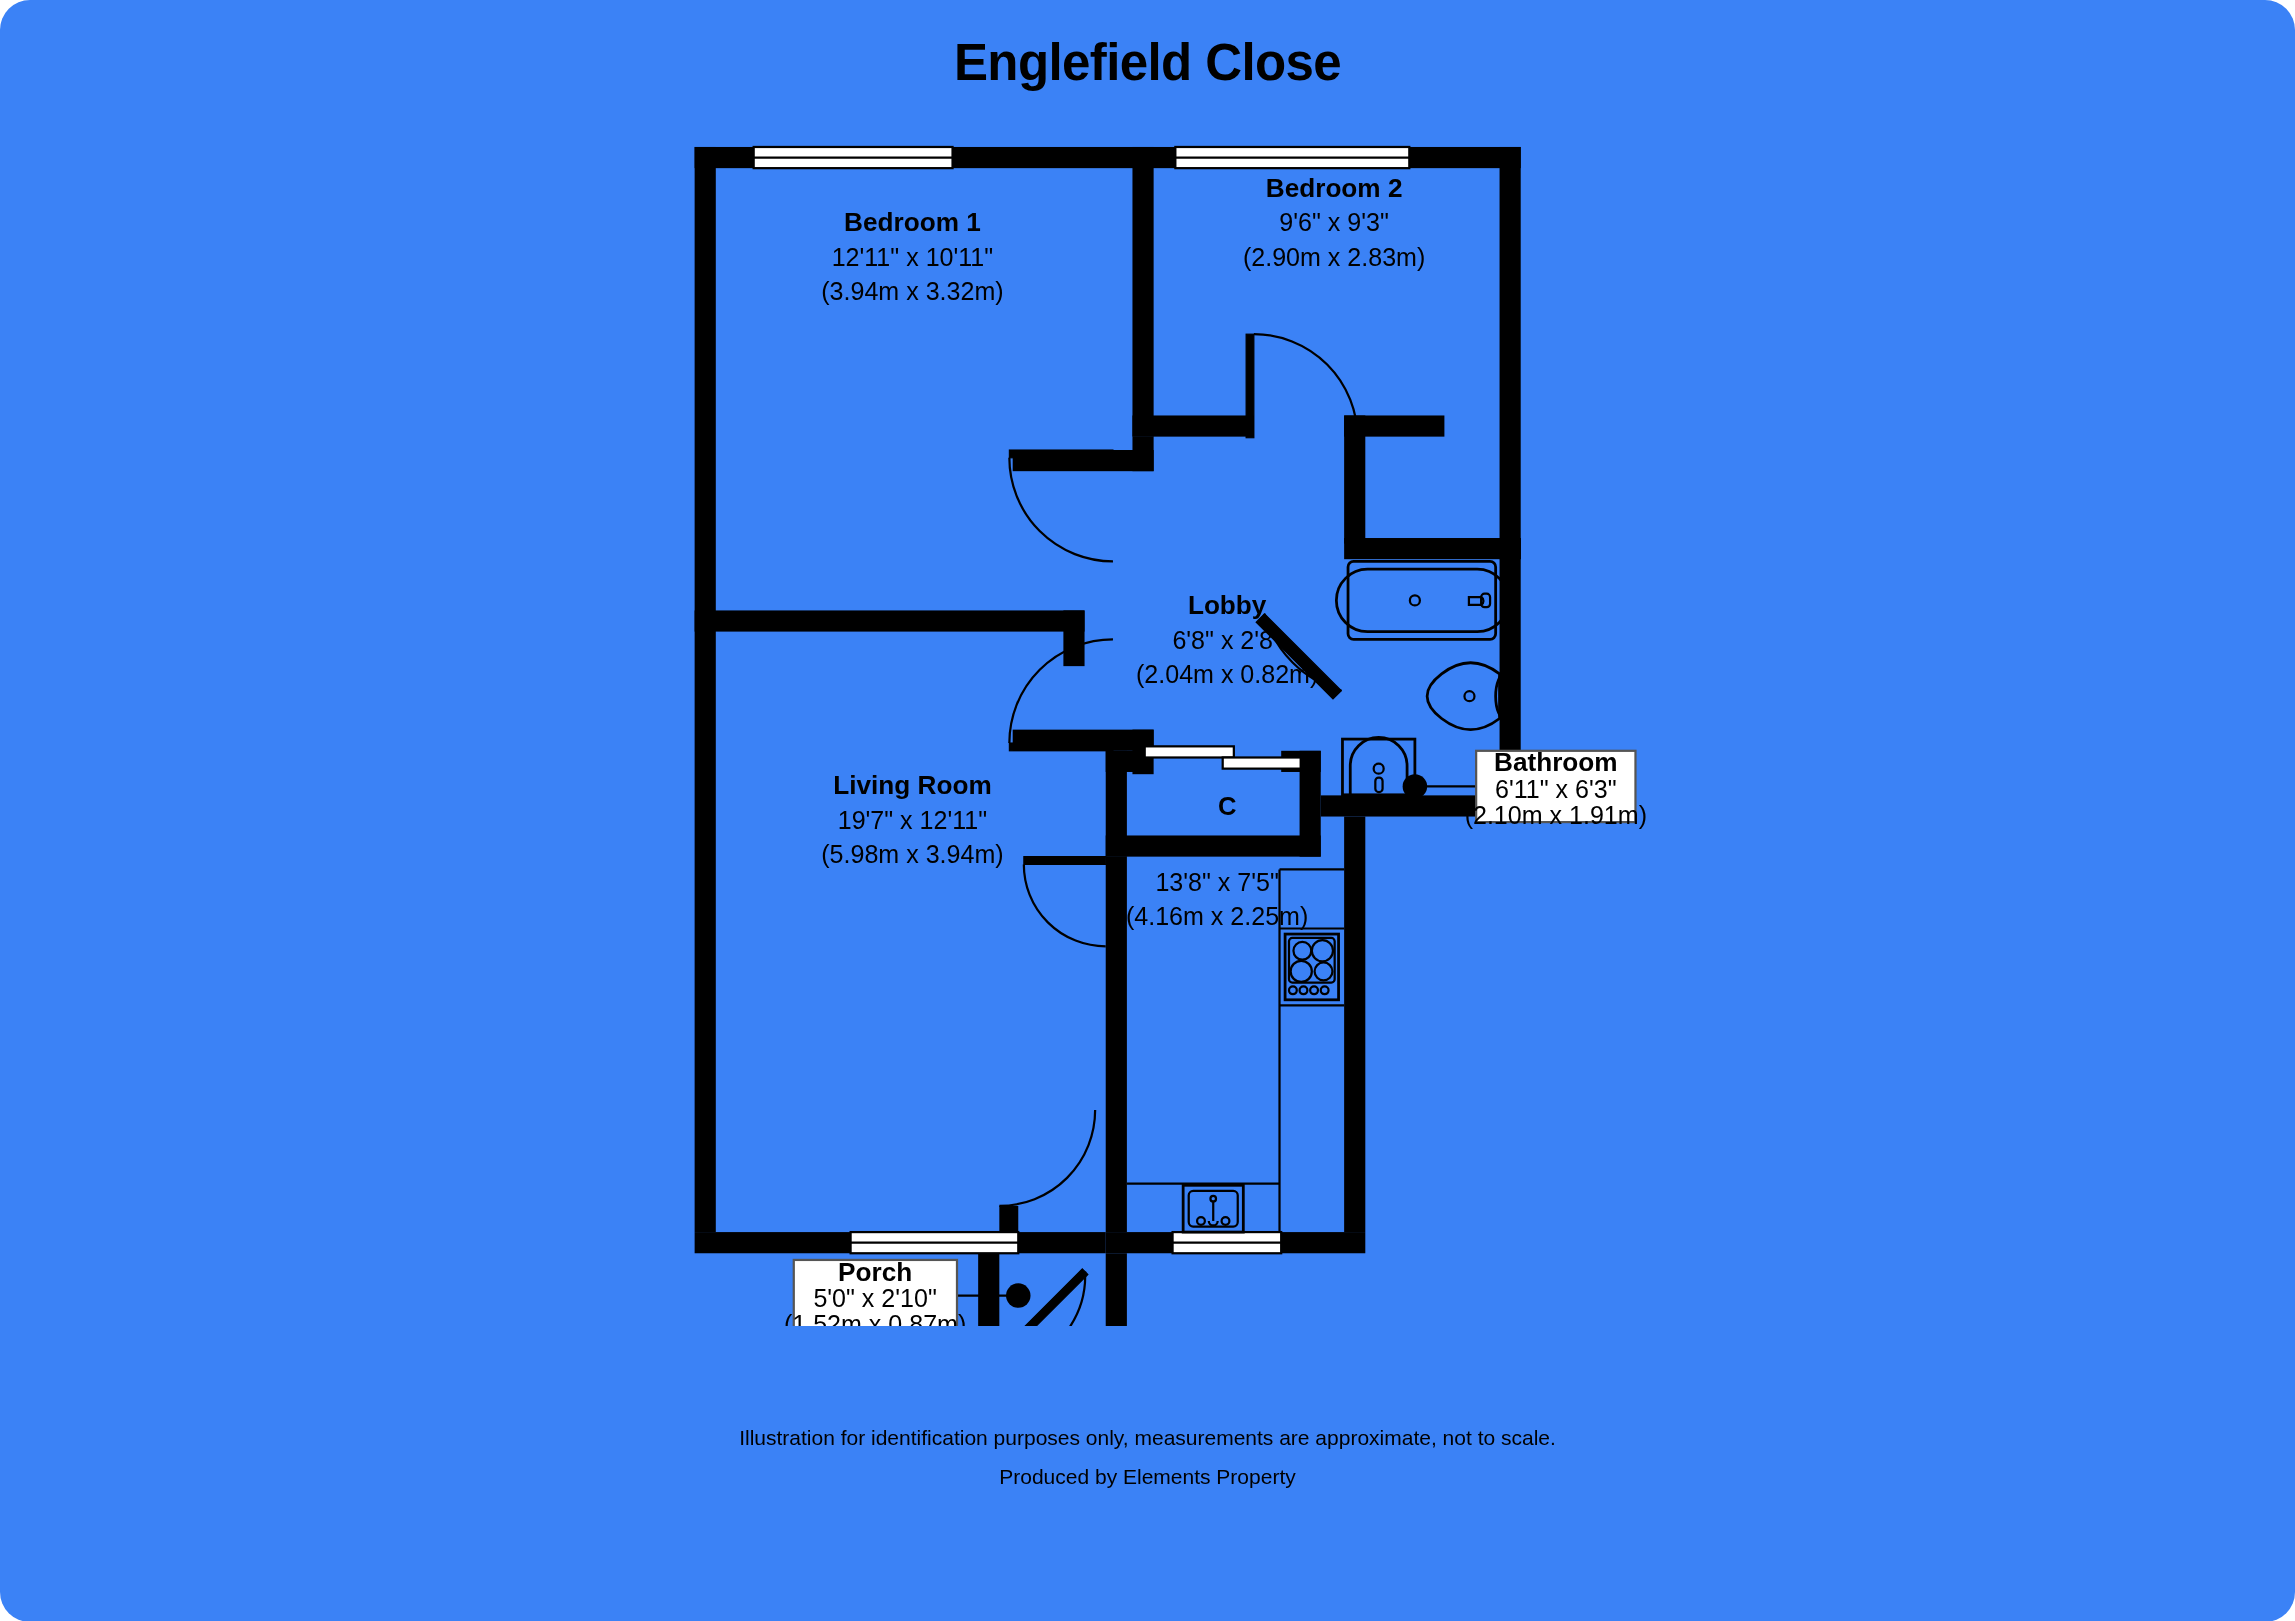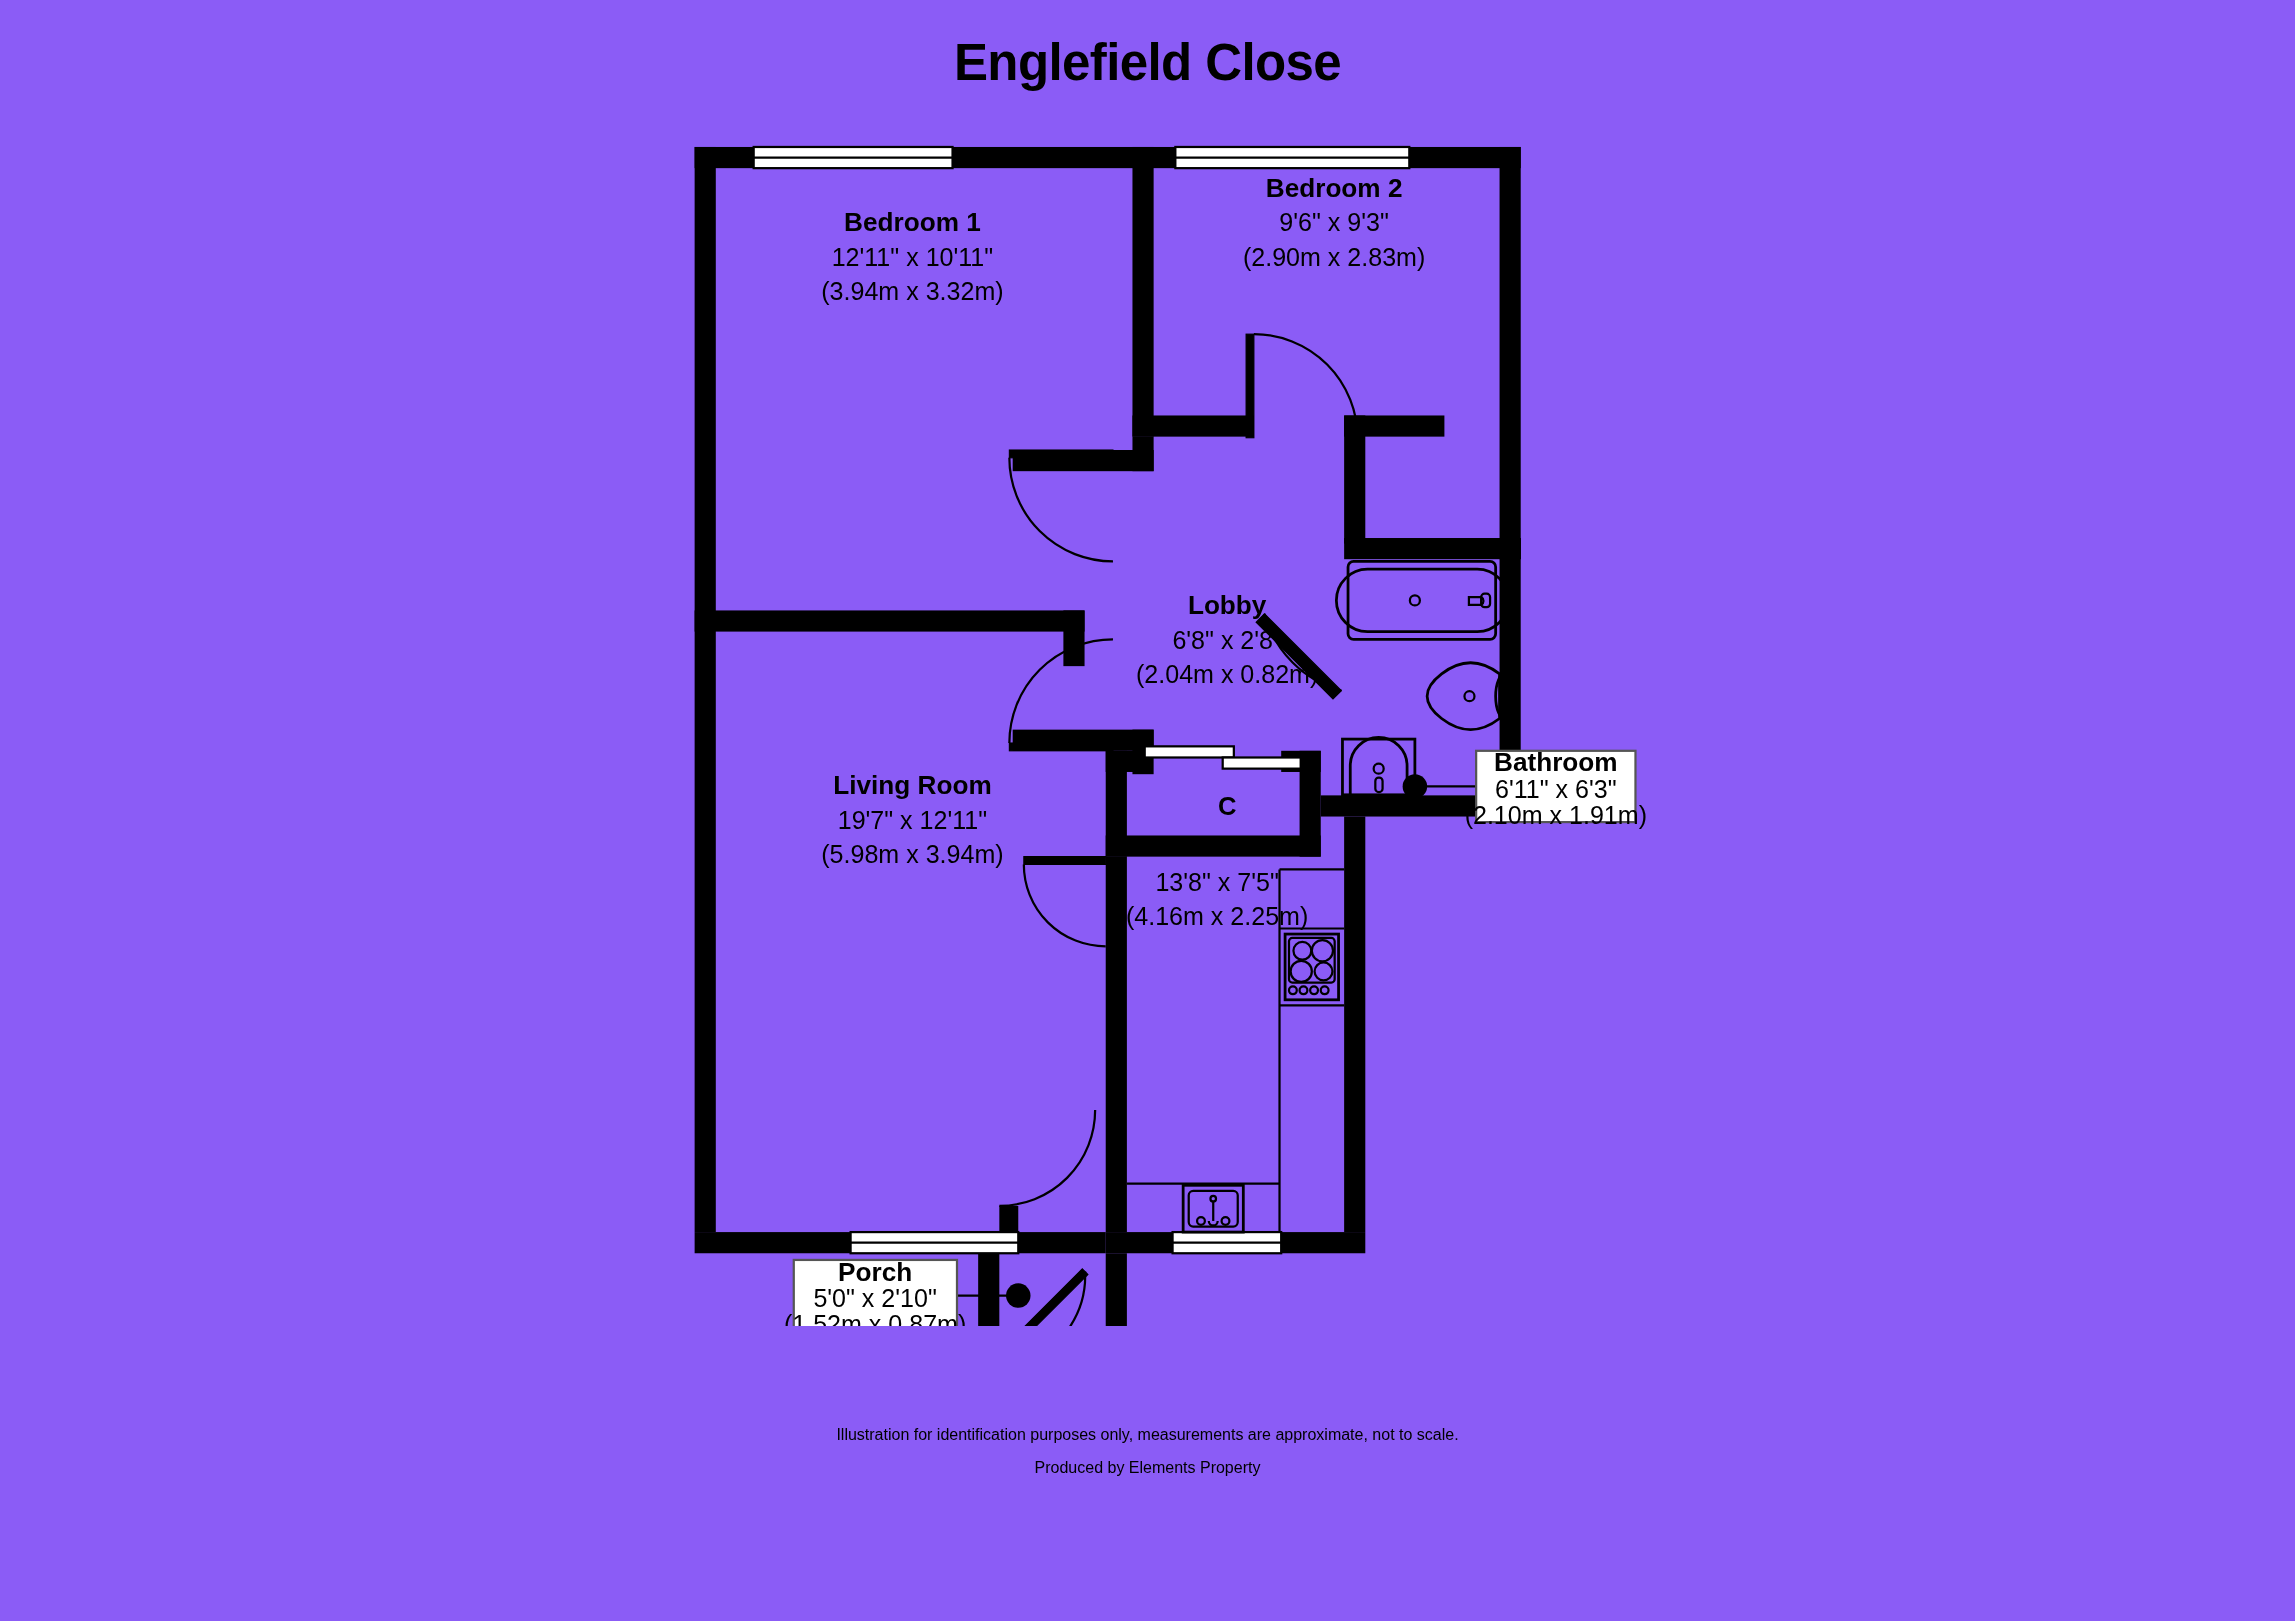--- a/index.html
+++ b/index.html
@@ -1,38 +1,38 @@
 <!DOCTYPE html>
 <html style="font-size:9px"><head>
 <meta charset="utf-8">
 <style>
   html,body{margin:0;padding:0;background:#ffffff;}
   body{width:2295px;height:1622px;position:relative;overflow:hidden;
        font-family:"Liberation Sans", sans-serif;color:#000;}
-  #page{position:absolute;inset:0;background:#8b5cf6;}
+  #page{position:absolute;inset:0;background:#3b82f6;border-radius:30px;}
   #title{position:absolute;top:33px;left:0;width:2295px;text-align:center;
          font-size:51px;font-weight:bold;letter-spacing:-0.6px;}
   #plan-wrap{position:absolute;top:111px;left:0;width:2295px;height:1215px;}
   svg#plan{display:block;width:2295px;height:1215px;}
   .wall{fill:#000;}
   .thin{fill:none;stroke:#000;stroke-width:4;}
   .thin2{fill:none;stroke:#000;stroke-width:5;}
   .arc{fill:none;stroke:#000;stroke-width:4;}
   .doorleaf{fill:#000;stroke:#000;stroke-width:2;}
   .win{fill:#fff;stroke:#000;stroke-width:4;}
   .dot{fill:#000;}
   .lead{stroke:#000;stroke-width:4;fill:none;}
   .callout{fill:#fff;stroke:#555;stroke-width:4;}
   .lbl-name{font-family:"Liberation Sans",sans-serif;font-size:47px;font-weight:bold;text-anchor:middle;}
   .lbl-dim{font-family:"Liberation Sans",sans-serif;font-size:45px;text-anchor:middle;}
   .lbl-c{font-family:"Liberation Sans",sans-serif;font-size:46px;font-weight:bold;text-anchor:middle;}
   .foot-b{font-family:"Liberation Sans",sans-serif;font-size:45px;font-weight:bold;text-anchor:middle;}
   #footer{position:absolute;top:1426px;left:0;width:2295px;text-align:center;}
   #footer .big{font-size:33px;font-weight:bold;letter-spacing:-0.3px;margin-bottom:19px;}
-  #footer .small{font-size:16px;margin-bottom:14.5px;}
+  #footer .small{font-size:21px;margin-bottom:14.5px;}
   #footer .small:last-child{margin-bottom:2px;}
 </style>
 </head>
 <body>
 
 <div id="page">
 
   <div id="title">Englefield Close</div>
 
   <div id="plan-wrap">

